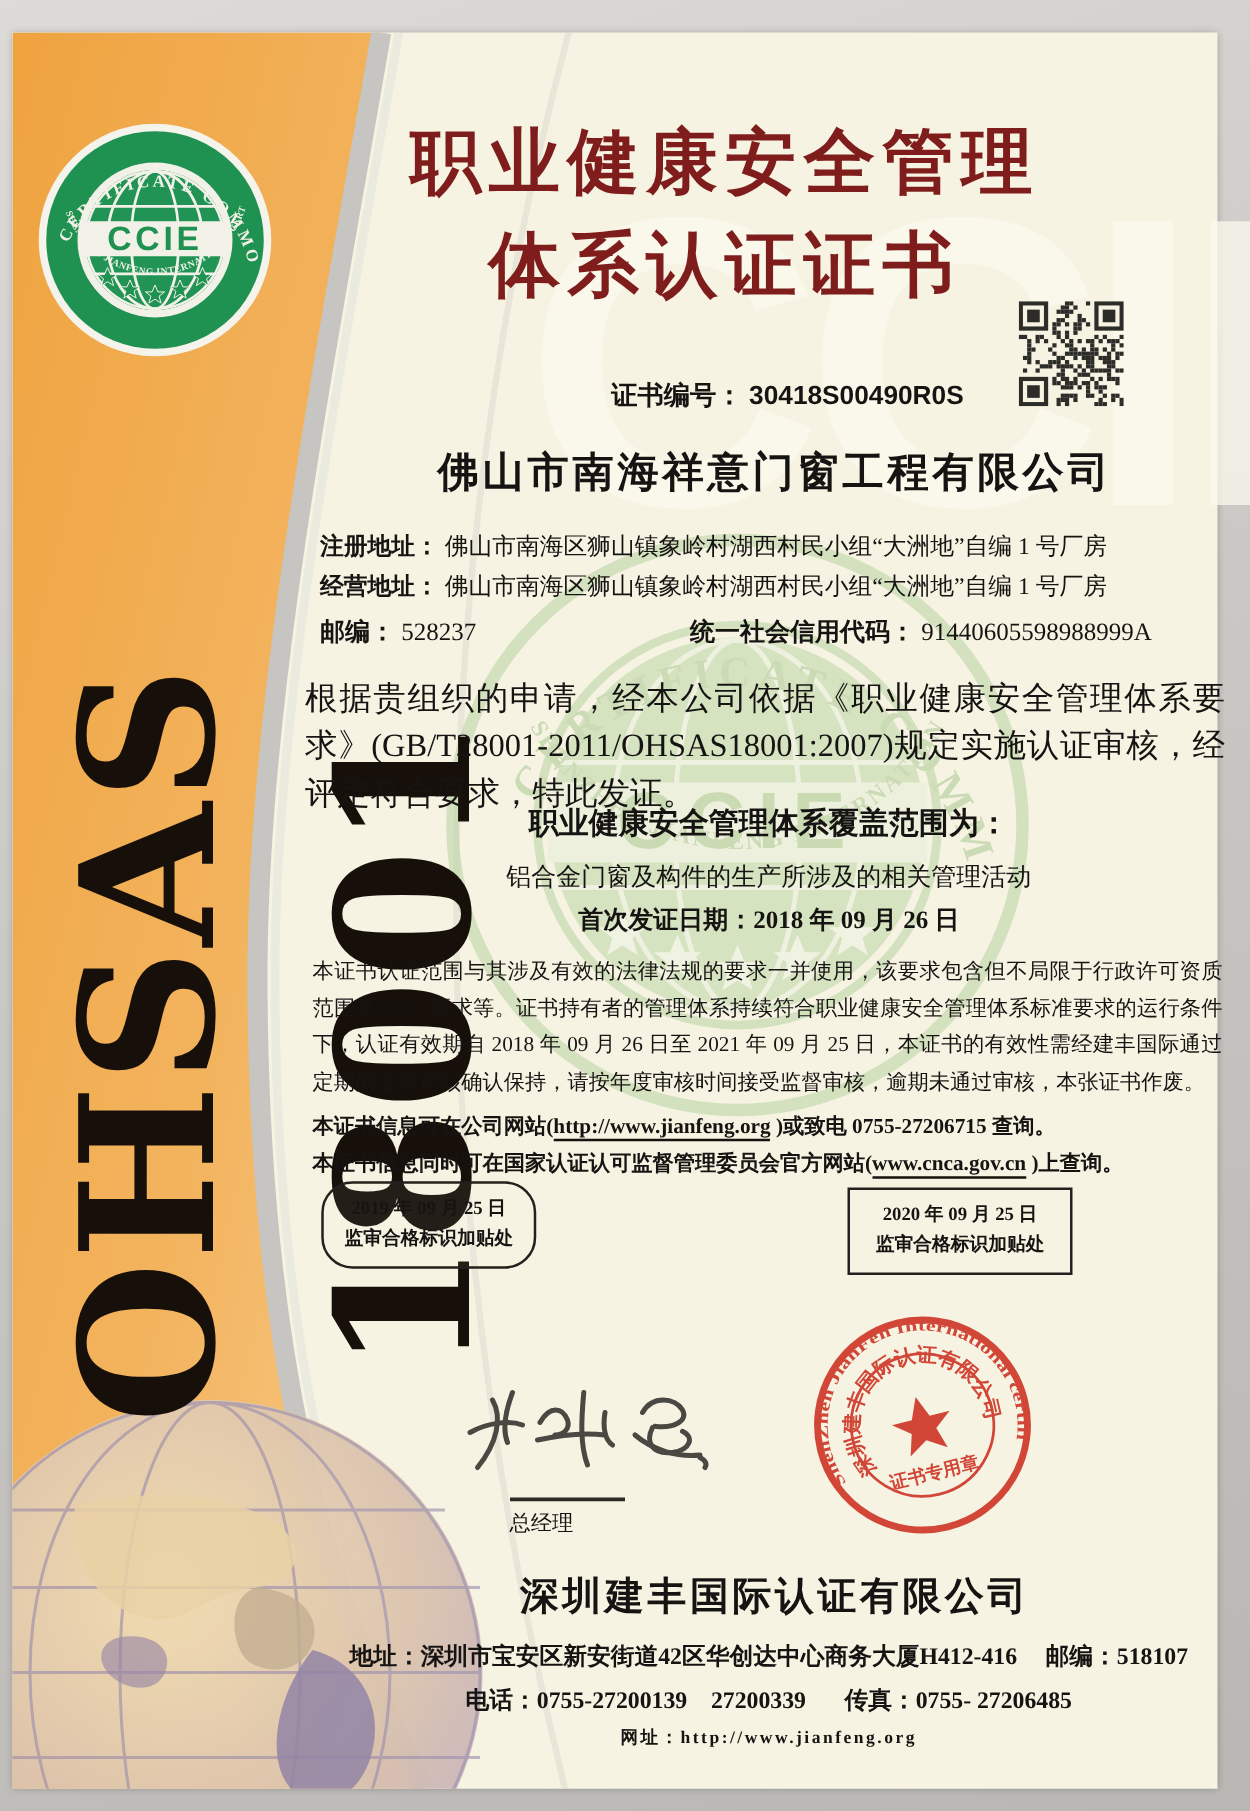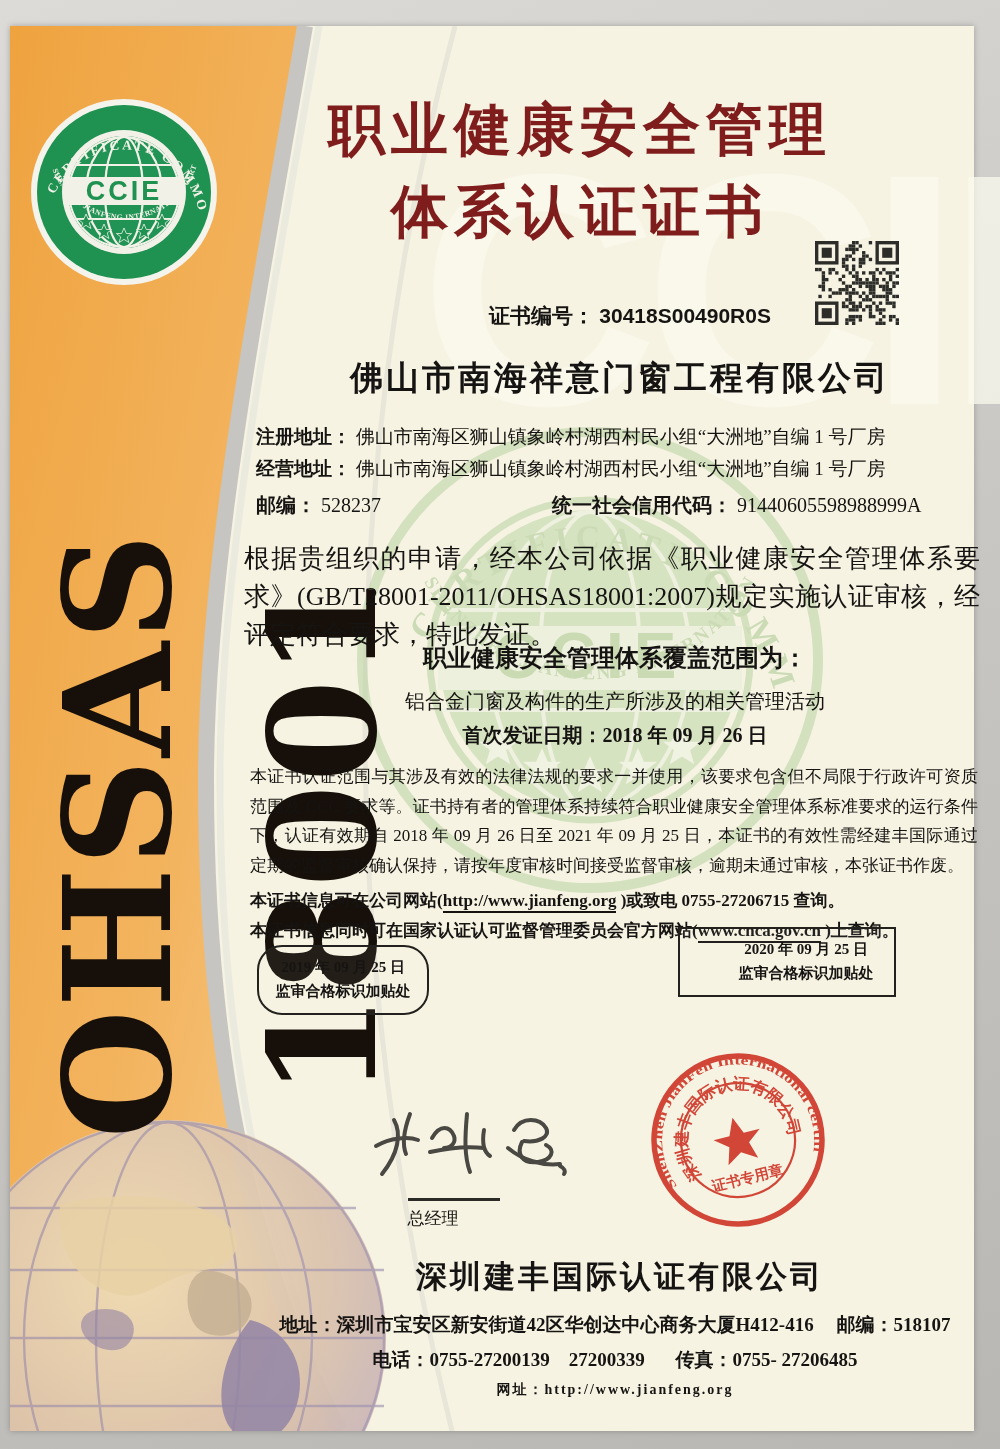--- a/index.html
+++ b/index.html
@@ -376,21 +376,21 @@
   <span>本证书信息可在公司网站(</span><span class="u">http://www.jianfeng.org</span><span> )或致电 0755-27206715 查询。</span>
 </div>
 <div class="abs b" style="left:250px;top:919px;width:728px;font-size:17px;">
   <span>本证书信息同时可在国家认证认可监督管理委员会官方网站(</span><span class="u">www.cnca.gov.cn</span><span> )上查询。</span>
 </div>
 
 <div class="abs datebox" style="left:257px;top:945px;width:168px;height:58px;border-radius:25px;">
   <div>2019 年 09 月 25 日</div>
   <div>监审合格标识加贴处</div>
 </div>
-<div class="abs datebox" style="left:678px;top:927px;width:176px;height:58px;padding-left:38px;">
+<div class="abs datebox" style="left:678px;top:950px;width:176px;height:58px;">
   <div>2020 年 09 月 25 日</div>
   <div>监审合格标识加贴处</div>
 </div>
 
 <svg class="abs" style="left:372px;top:1108px;" width="200" height="90" viewBox="0 0 200 90">
   <g fill="none" stroke="#3b3a35" stroke-width="4" stroke-linecap="round" opacity=".92">
     <path d="M22,12 C30,26 26,46 10,66"></path>
     <path d="M4,38 C18,30 36,28 46,32"></path>
     <path d="M38,6 C32,22 30,36 34,46"></path>
     <path d="M60,30 C68,16 78,18 82,28 C84,34 80,40 72,40"></path>

